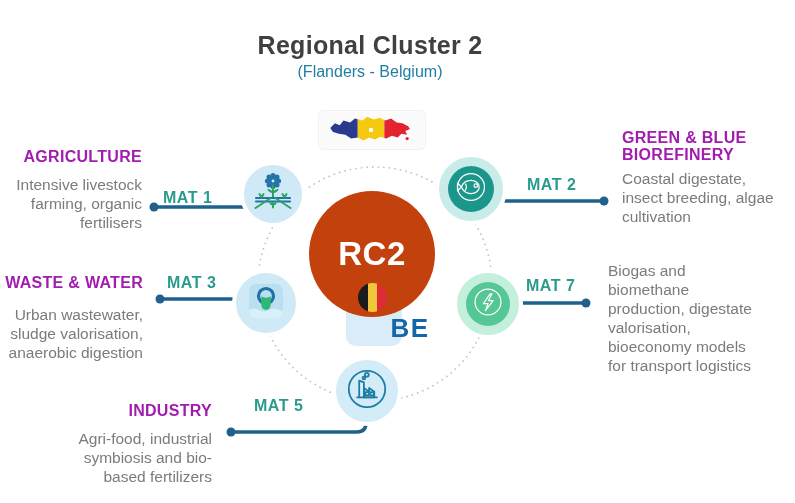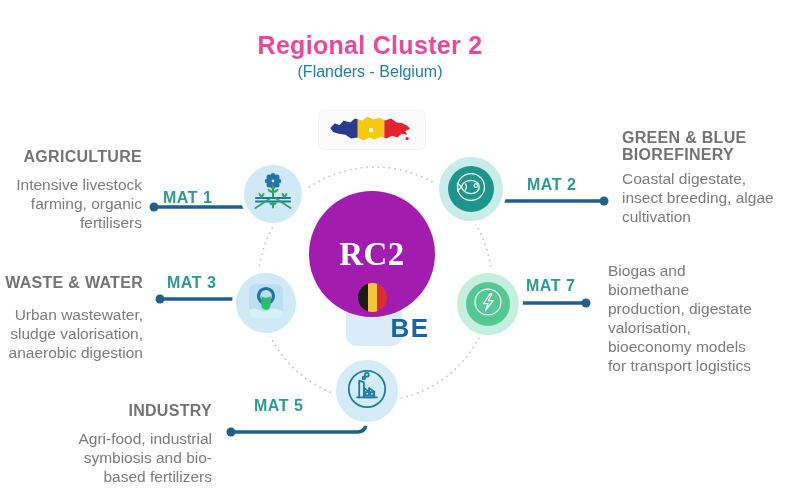--- a/index.html
+++ b/index.html
@@ -1,29 +1,29 @@
 <!DOCTYPE html>
 <html><head>
 <meta charset="utf-8">
 <style>
   html,body{margin:0;padding:0;background:#fff;font-family:"Liberation Sans",sans-serif;}
   #canvas{position:relative;width:795px;height:503px;background:#fff;overflow:hidden;}
 
   .title{position:absolute;left:50px;top:31px;width:640px;text-align:center;
-         font-size:25px;font-weight:bold;color:#ec4899;letter-spacing:.3px;}
+         font-size:25px;font-weight:bold;color:#404040;letter-spacing:.3px;}
   .subtitle{position:absolute;left:50px;top:63px;width:640px;text-align:center;
          font-size:16px;font-weight:400;color:#1f7fa3;}
 
   .map-card{position:absolute;left:318px;top:110px;width:108px;height:40px;
          background:#fbfbfb;border:1px solid #f1f1f1;border-radius:6px;box-sizing:border-box;}
 
   svg.layer{position:absolute;left:0;top:0;pointer-events:none;}
 
   .center-circle{position:absolute;left:309px;top:191px;width:126px;height:126px;border-radius:50%;
-         background:#a21caf;display:flex;align-items:center;justify-content:center;font-family:Liberation Serif, serif;}
+         background:#c2410c;display:flex;align-items:center;justify-content:center;}
   .center-circle .rc2{color:#fff;font-size:33px;font-weight:bold;letter-spacing:.5px;}
   .be-rect{position:absolute;left:346px;top:272px;width:56px;height:74px;border-radius:10px;background:#d9ecf7;}
   .flag-circle{position:absolute;left:358px;top:283px;width:29px;height:29px;border-radius:50%;
          overflow:hidden;display:flex;}
   .flag-circle div{flex:1;}
   .be-text{position:absolute;left:346px;top:313px;width:56px;text-align:center;
          font-size:26px;font-weight:bold;color:#1566a8;letter-spacing:1.5px;padding-left:36px;}
 
   .node{position:absolute;border-radius:50%;border:4px solid #fff;
         display:flex;align-items:center;justify-content:center;box-sizing:content-box;}
@@ -34,21 +34,21 @@
   #node-mat3{left:232px;top:269px;width:60px;height:60px;background:#cfe9f6;}
   #node-mat4{left:453px;top:269px;width:62px;height:62px;background:#c5efdd;}
   #node-mat4 .node-inner{width:44px;height:44px;background:#55c795;}
   #node-mat5{left:332px;top:356px;width:62px;height:62px;background:#d3ecf8;}
 
   .mat{position:absolute;font-size:16px;font-weight:bold;color:#2a9b8e;letter-spacing:.5px;white-space:nowrap;}
   #mat1{left:163px;top:189px;} #mat2{left:527px;top:176px;}
   #mat3{left:167px;top:274px;} #mat4{left:526px;top:277px;} #mat5{left:254px;top:397px;}
 
   .block{position:absolute;}
-  .heading{font-size:16px;font-weight:bold;color:#737373;line-height:17px;letter-spacing:.3px;}
+  .heading{font-size:16px;font-weight:bold;color:#a21caf;line-height:17px;letter-spacing:.3px;}
   .desc{font-size:15.5px;color:#7b7b7b;line-height:19px;}
   .lblock{text-align:right;}
   .lblock .desc{margin-left:auto;margin-top:10px;}
   #blk-agri{left:-58px;width:200px;top:148px;} #blk-agri .heading{margin-bottom:5px;} #blk-agri .desc{width:140px;}
   #blk-waste{left:-57px;width:200px;top:274px;} #blk-waste .heading{margin-bottom:14px;} #blk-waste .desc{width:148px;}
   #blk-industry{left:12px;width:200px;top:402px;} #blk-industry .heading{margin-bottom:9px;} #blk-industry .desc{width:152px;}
   #blk-green{left:622px;width:166px;top:129px;text-align:left;} #blk-green .heading{margin-bottom:6px;}
   #blk-energy{left:608px;width:159px;top:261px;text-align:left;} #blk-energy .heading{margin-bottom:11px;}
 </style>
 </head>

